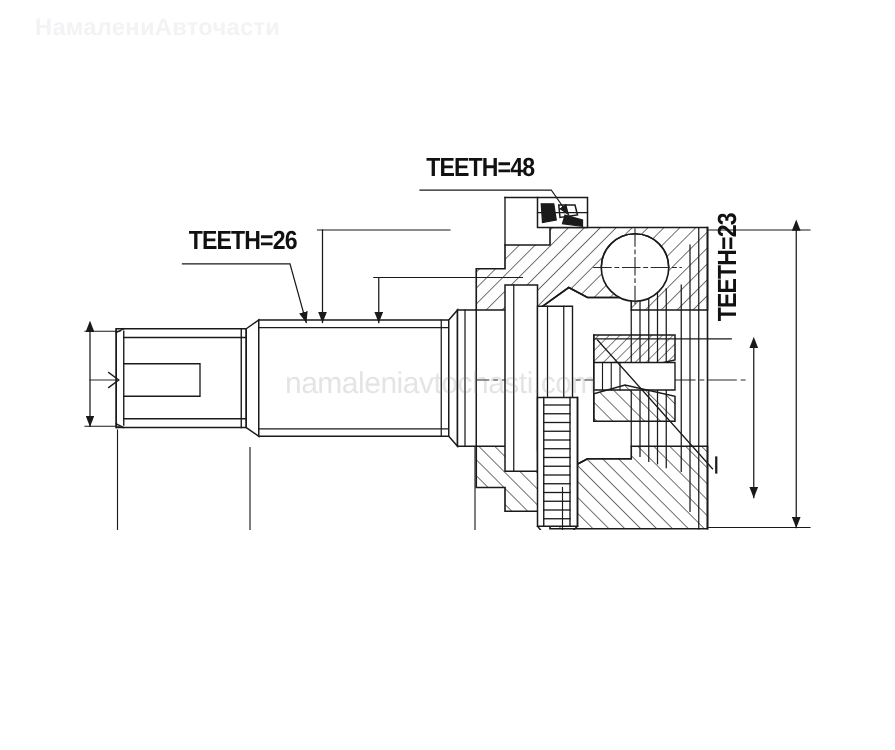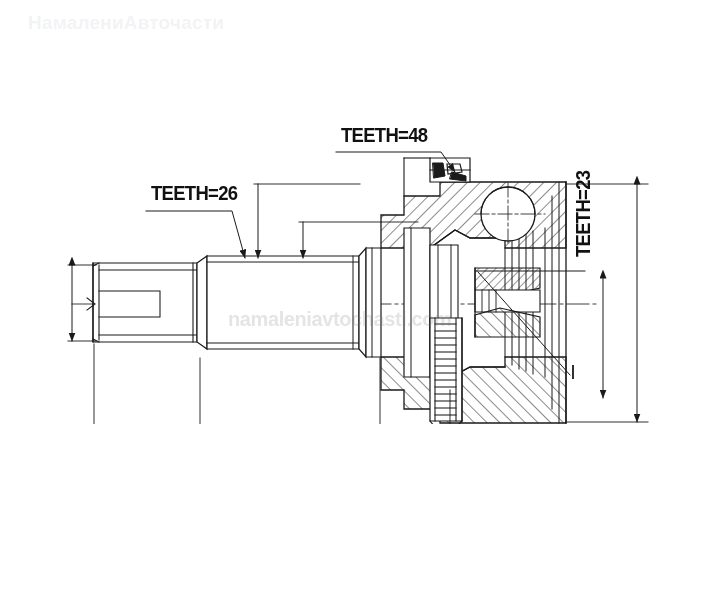--- a/index.html
+++ b/index.html
@@ -34,24 +34,24 @@
     font-size: 19px;
     font-weight: bold;
     letter-spacing: 0.2px;
     color: #f2f3f5;
     white-space: nowrap;
     user-select: none;
   }
   .wm-center {
     position: absolute;
     left: 228px;
-    top: 308px;
-    font-family: "Liberation Sans", sans-serif;
-    font-size: 20px;
-    font-weight: bold;
+    top: 293px;
+    font-family: "Liberation Sans", sans-serif;
+    font-size: 24px;
+    font-weight: normal;
     letter-spacing: -0.4px;
     color: rgba(120,120,125,0.20);
     white-space: nowrap;
     user-select: none;
   }
   .wm-bazar {
     position: absolute;
     left: 596px;
     top: 548px;
     font-family: "Liberation Sans", sans-serif;

